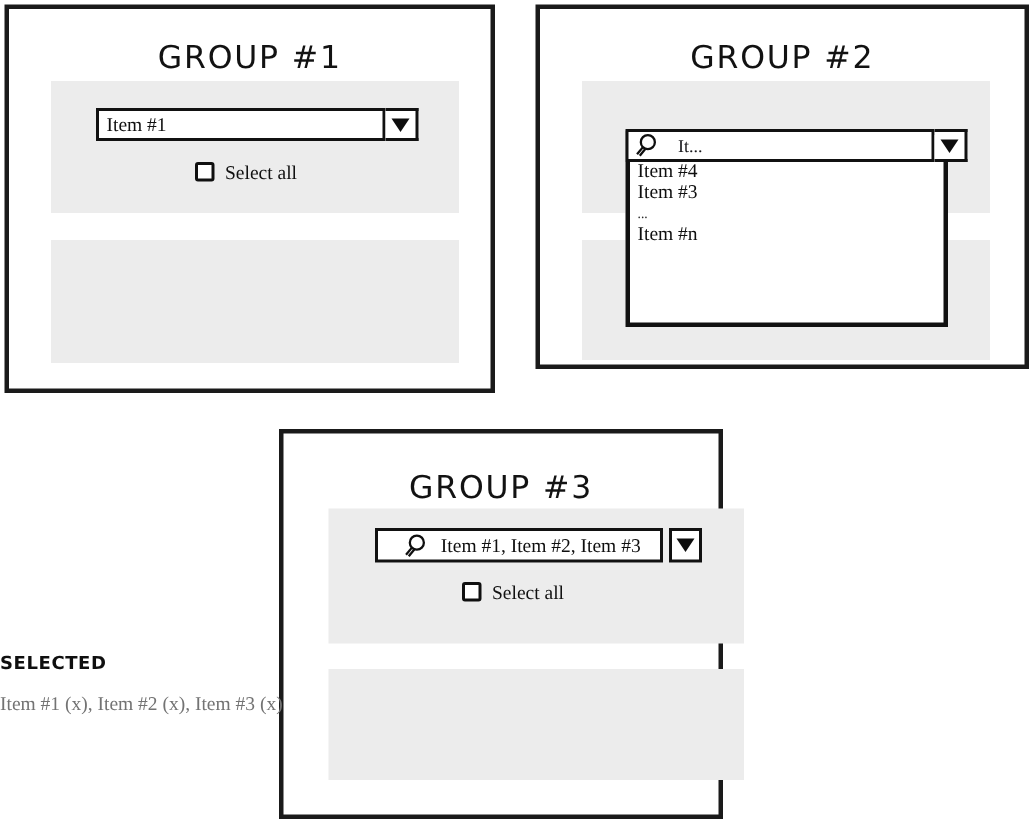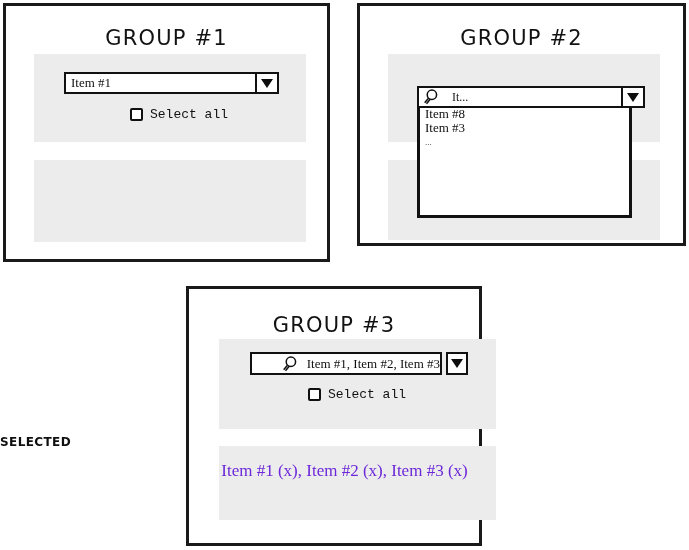--- a/index.html
+++ b/index.html
@@ -118,21 +118,21 @@
   #check-3 { left: 308px; top: 388px; }
   .checkbox {
     width: 13px;
     height: 13px;
     border: 2.5px solid #101010;
     border-radius: 2px;
     background: #ffffff;
     box-sizing: border-box;
   }
   .check-label {
-    font-family: Liberation Mono, monospace;
+    font-family: Liberation Serif, serif;
     font-size: 13px;
     color: #111111;
     line-height: 1;
   }
 
   
   #search-2 {
     position: absolute;
     left: 417px;
     top: 66px;
@@ -185,21 +185,21 @@
     left: 250px;
     top: 352px;
     width: 218px;
     height: 23px;
     position: absolute;
     display: flex;
     align-items: stretch;
   }
   #combo-3 .combo-field {
     padding-left: 3px;
-    justify-content: flex-end;
+    justify-content: center;
   }
   #combo-3 .value-text {
     font-family: "Liberation Serif", serif;
     font-size: 13px;
     color: #0f0f0f;
     padding-left: 6px;
     white-space: nowrap;
   }
 
   .selected-title {
@@ -212,24 +212,23 @@
     font-weight: bold;
     font-size: 12px;
     letter-spacing: 0.4px;
     color: #0f0f0f;
   }
   .selected-body {
     position: absolute;
     left: 0;
     right: 0;
     top: 461px;
-    text-align: center;
-    font-family: "Liberation Serif", serif;
-    font-size: 17px;
-    color: #6d28d9;
+    font-family: "Liberation Serif", serif;
+    font-size: 13px;
+    color: #737373;
   }
 </style>
 </head>
 <body>
 
 <div class="card" id="card-1">
   <div class="panel panel-top-1"></div>
   <div class="panel panel-bottom-1"></div>
 
   <h2 class="card-title">GROUP #1</h2>
@@ -262,23 +261,24 @@
     </svg>
     <span class="placeholder-text">It...</span>
   </div>
   <div class="combo-arrow">
     <span class="caret"></span>
   </div>
 </div>
 
 <div id="list-2">
   <div class="list-item">Item #1</div>
-  <div class="list-item">Item #8</div>
+  <div class="list-item">Item #4</div>
   <div class="list-item">Item #3</div>
   <div class="list-item ellipsis-small">...</div>
+  <div class="list-item">Item #n</div>
 </div>
 
 <div class="card" id="card-3">
   <div class="panel panel-top-3"></div>
   <div class="panel panel-bottom-3"></div>
   <h2 class="card-title">GROUP #3</h2>
 </div>
 
 <div id="combo-3">
   <div class="combo-field">

